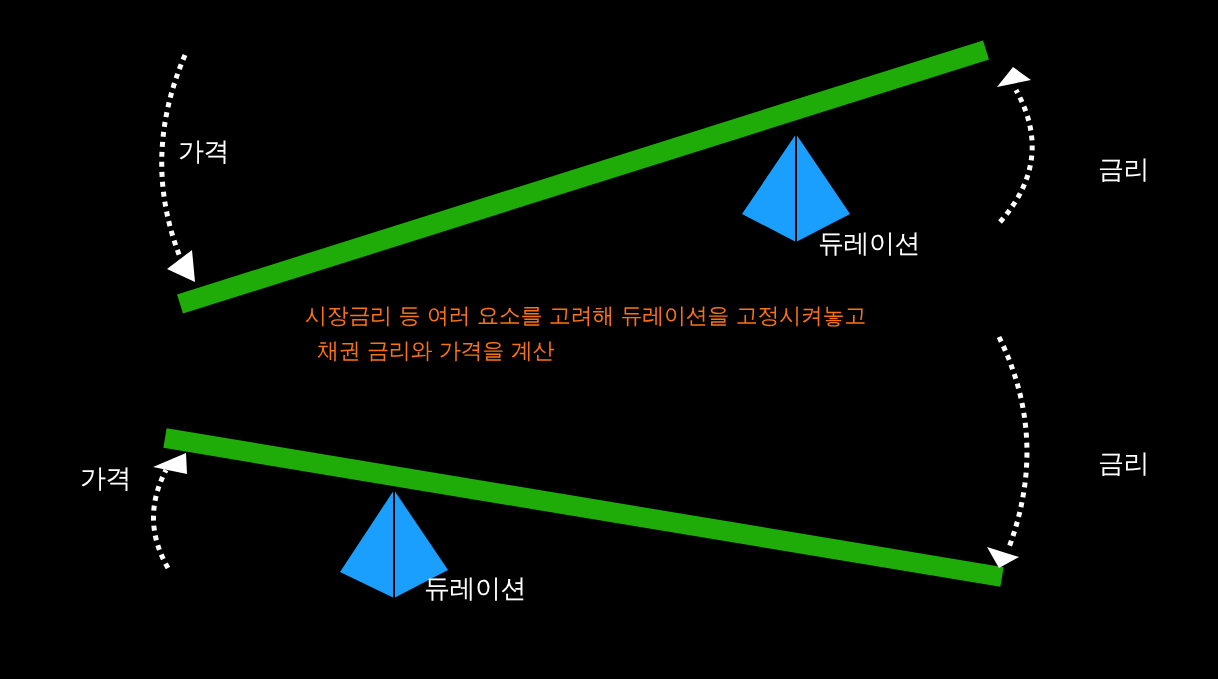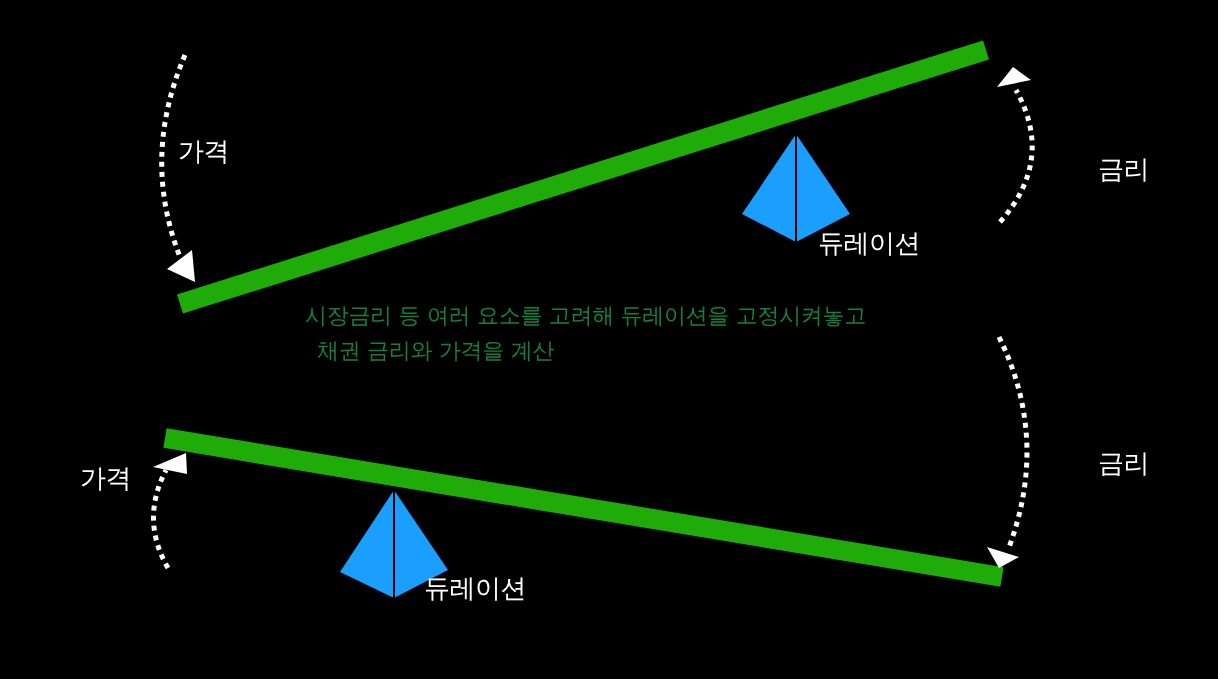--- a/index.html
+++ b/index.html
@@ -1,20 +1,20 @@
 <!DOCTYPE html>
 <html><head>
 <meta charset="utf-8">
 <style>
   html, body { margin: 0; padding: 0; background: #000000; }
   body { width: 1218px; height: 679px; overflow: hidden; position: relative;
          font-family: "DejaVu Sans", "Liberation Sans", sans-serif; }
   #stage { position: absolute; left: 0; top: 0; width: 1218px; height: 679px; }
   .label { position: absolute; color: #ffffff; font-size: 26px; line-height: 1; white-space: nowrap; letter-spacing: -0.5px; }
-  .caption { position: absolute; color: #15803d; font-size: 22px; line-height: 33px; white-space: nowrap; letter-spacing: -0.3px; }
+  .caption { position: absolute; color: #f97316; font-size: 22px; line-height: 33px; white-space: nowrap; letter-spacing: -0.3px; }
 </style>
 </head>
 <body>
 
 <div id="stage">
   <svg width="1218" height="679" viewBox="0 0 1218 679" xmlns="http://www.w3.org/2000/svg" style="position:absolute;left:0;top:0;">
     <defs>
       <marker id="ah" viewBox="0 0 10 10" refX="6" refY="5" markerWidth="7" markerHeight="7" orient="auto-start-reverse" markerUnits="userSpaceOnUse">
       </marker>
     </defs>

